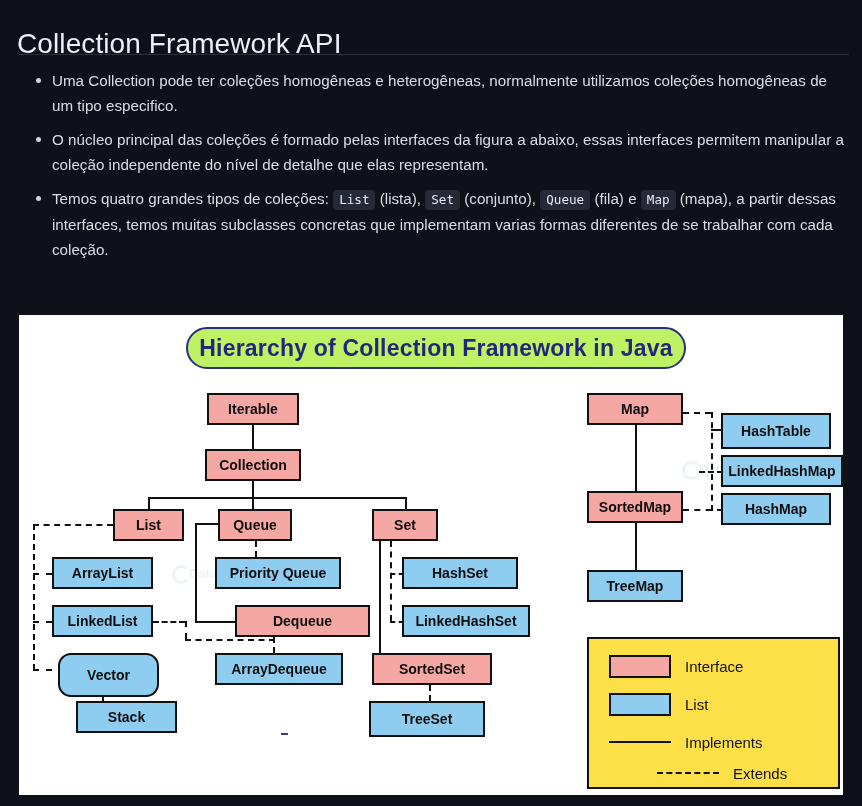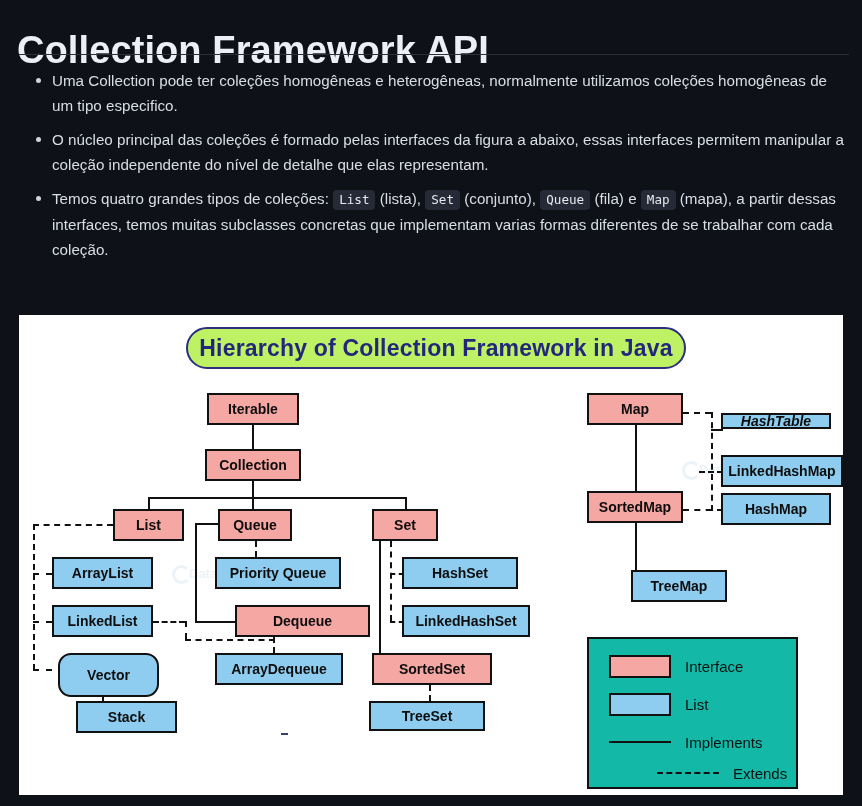--- a/index.html
+++ b/index.html
@@ -18,23 +18,23 @@
     width: 862px;
     height: 806px;
     background: #0f1118;
   }
 
   
   .page-title {
     position: absolute;
     left: 17px;
     top: 7px;
-    font-size: 38px;
+    font-size: 28px;
     line-height: 36px;
-    font-weight: 700;
+    font-weight: 400;
     color: #eceff6;
     letter-spacing: 0.1px;
     white-space: nowrap;
   }
   .title-divider {
     position: absolute;
     left: 19px;
     top: 54px;
     width: 830px;
     height: 1px;
@@ -154,23 +154,23 @@
   .ln.h-solid { height: 0; border-top: 2px solid #111; }
   .ln.v-solid { width: 0; border-left: 2px solid #111; }
   .ln.h-dash  { height: 0; border-top: 2px dashed #111; }
   .ln.v-dash  { width: 0; border-left: 2px dashed #111; }
 
   
   #legend {
     position: absolute;
     left: 568px;
     top: 322px;
-    width: 211px;
+    width: 253px;
     height: 152px;
-    background: #14b8a6;
+    background: #fde047;
     border: 2px solid #111;
     z-index: 4;
   }
   .legend-row {
     position: absolute;
     left: 0;
     width: 211px;
     height: 34px;
     display: flex;
     align-items: center;
@@ -285,27 +285,27 @@
           <div class="node klass" style="left: 33px; top: 242px; width: 101px; height: 32px;">ArrayList</div>
           <div class="node klass" style="left: 33px; top: 290px; width: 101px; height: 32px;">LinkedList</div>
           <div class="node klass" style="left: 39px; top: 338px; width: 101px; height: 44px; border-radius: 13px;">Vector</div>
           <div class="node klass" style="left: 33px; top: 386px; width: 101px; height: 32px; margin-left: 24px;">Stack</div>
           <div class="node klass" style="left: 196px; top: 242px; width: 126px; height: 32px;">Priority Queue</div>
           <div class="node iface" style="left: 216px; top: 290px; width: 135px; height: 32px;">Dequeue</div>
           <div class="node klass" style="left: 196px; top: 338px; width: 128px; height: 32px;">ArrayDequeue</div>
           <div class="node klass" style="left: 383px; top: 242px; width: 116px; height: 32px;">HashSet</div>
           <div class="node klass" style="left: 383px; top: 290px; width: 128px; height: 32px;">LinkedHashSet</div>
           <div class="node iface" style="left: 353px; top: 338px; width: 120px; height: 32px;">SortedSet</div>
-          <div class="node klass" style="left: 350px; top: 386px; width: 116px; height: 30px;">TreeSet</div>
+          <div class="node klass" style="left: 350px; top: 386px; width: 116px; height: 36px;">TreeSet</div>
           <div class="node iface" style="left: 568px; top: 78px; width: 96px; height: 32px;">Map</div>
-          <div class="node klass" style="left: 702px; top: 98px; width: 110px; height: 16px; font-style: italic;">HashTable</div>
+          <div class="node klass" style="left: 702px; top: 98px; width: 110px; height: 36px;">HashTable</div>
           <div class="node klass" style="left: 702px; top: 140px; width: 122px; height: 32px;">LinkedHashMap</div>
           <div class="node klass" style="left: 702px; top: 178px; width: 110px; height: 32px;">HashMap</div>
           <div class="node iface" style="left: 568px; top: 176px; width: 96px; height: 32px;">SortedMap</div>
-          <div class="node klass" style="left: 568px; top: 255px; width: 96px; height: 32px; margin-left: 44px;">TreeMap</div>
+          <div class="node klass" style="left: 568px; top: 255px; width: 96px; height: 32px;">TreeMap</div>
         </div>
 
       <div id="legend">
           <div class="legend-row" style="top: 10px;">
             <div class="legend-swatch iface"></div>
             <span class="legend-label">Interface</span>
           </div>
           <div class="legend-row" style="top: 48px;">
             <div class="legend-swatch klass"></div>
             <span class="legend-label">List</span>

